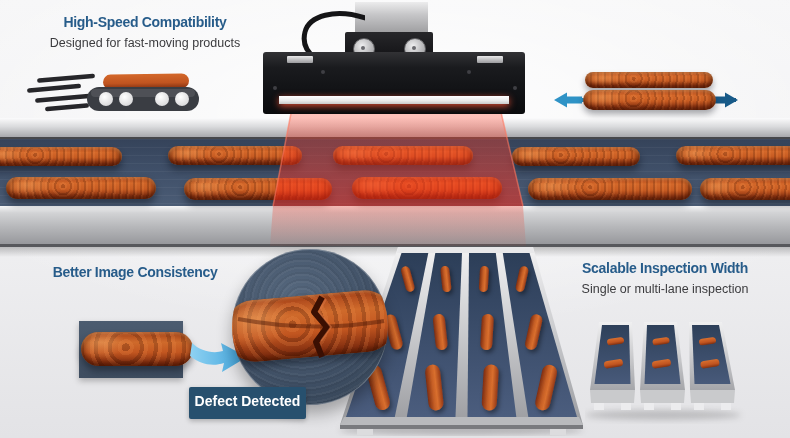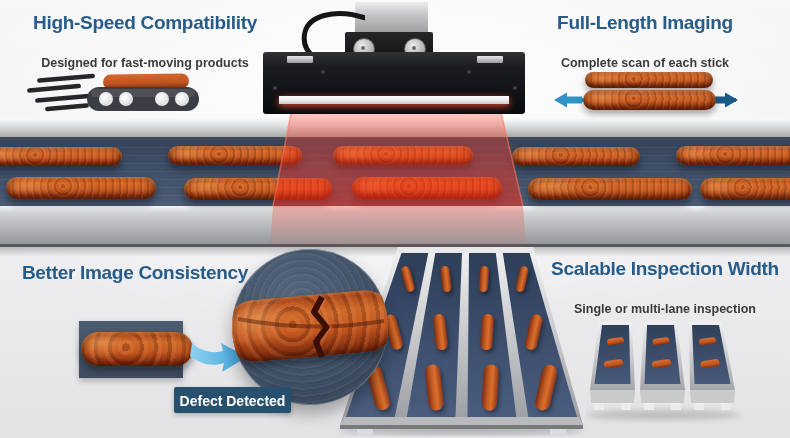--- a/index.html
+++ b/index.html
@@ -35,22 +35,22 @@
   .stick.flat{box-shadow:0 4px 6px rgba(8,12,22,.35),
       inset 0 2px 3px rgba(255,200,130,.35), inset 0 -3px 5px rgba(60,15,0,.5),
       inset 7px 0 9px -5px rgba(80,25,5,.65), inset -7px 0 9px -5px rgba(80,25,5,.65);}
   .stick-big{
     background:
       radial-gradient(ellipse 30% 70% at 18% 30%, rgba(255,195,130,.35), rgba(255,195,130,0) 70%),
       repeating-radial-gradient(circle at 40% 45%, rgba(55,18,4,.22) 0 4px, rgba(255,160,90,.15) 4px 8px, rgba(0,0,0,0) 8px 14px),
       linear-gradient(180deg,#a8431a 0%,#cf6a2b 30%,#c25620 60%,#832f10 90%,#6e2609 100%);}
   
   .feature{position:absolute;text-align:center;z-index:10;}
-  .f-title{font-size:19px;font-weight:bold;letter-spacing:-.3px;color:var(--title-blue,#275c8a);line-height:25px;}
-  .f-sub{font-size:12.5px;font-weight:bold;color:var(--subtitle-gray,#3b3b3e);margin-top:20px;line-height:16px;}
+  .f-title{font-size:14px;font-weight:bold;letter-spacing:-.3px;color:var(--title-blue,#275c8a);line-height:25px;}
+  .f-sub{font-size:12.5px;font-weight:normal;color:var(--subtitle-gray,#3b3b3e);margin-top:0;line-height:16px;}
   
   .scanner{position:absolute;left:255px;top:0;width:290px;height:118px;z-index:5;}
   .cam-block{position:absolute;left:100px;top:2px;width:73px;height:36px;
     background:linear-gradient(180deg,#ececed 0%,#c6c6c8 35%,#939395 100%);
     border-bottom:3px solid #3a3a3c;}
   .bracket{position:absolute;left:90px;top:32px;width:88px;height:30px;
     background:linear-gradient(180deg,#27272a 0%,#101013 100%);border-radius:2px;}
   .bolt{position:absolute;top:38px;width:20px;height:20px;border-radius:50%;
     background:radial-gradient(circle at 40% 35%, #f0f0f1 0%, #c2c2c4 45%, #8e8e91 100%);
     border:1px solid #626265;}
@@ -69,21 +69,21 @@
   
   .sample-rect{position:absolute;left:79px;top:321px;width:104px;height:57px;z-index:6;
     background:linear-gradient(180deg,#4c5c70 0%,#3e4d60 100%);
     box-shadow:0 3px 6px rgba(0,0,0,.25);}
   .zoom-circle{position:absolute;left:232px;top:249px;width:156px;height:156px;border-radius:50%;
     overflow:hidden;z-index:7;
     background:
       repeating-radial-gradient(circle at 45% 35%, rgba(255,255,255,.04) 0 2px, rgba(0,0,0,.05) 2px 4px, rgba(0,0,0,0) 4px 7px),
       radial-gradient(circle at 40% 32%, #57697f 0%, #3e4e63 62%, #32404f 100%);
     box-shadow:0 9px 16px rgba(0,0,0,.30), inset 0 0 0 1px rgba(255,255,255,.25);}
-  .badge{position:absolute;left:174px;top:387px;width:117px;height:26px;z-index:8;
+  .badge{position:absolute;left:189px;top:387px;width:117px;height:32px;z-index:8;
     background:var(--badge-bg,#27506e);color:#ffffff;font-size:14px;font-weight:bold;
     text-align:center;line-height:28px;border-radius:2px;box-shadow:0 2px 5px rgba(0,0,0,.25);}
   .svg-abs{position:absolute;z-index:6;}
   .fl-line{position:absolute;left:560px;top:98px;width:176px;height:4px;z-index:3;
     background:linear-gradient(90deg,#2f93c6,#1a5c8a);}
 </style>
 </head>
 <body>
 
 <div class="canvas">
@@ -167,24 +167,20 @@
     <g>
       <rect x="62" y="19" width="112" height="24" rx="12" fill="#3a3d43"></rect>
       <rect x="66" y="21" width="104" height="8" rx="4" fill="rgba(255,255,255,0.10)"></rect>
       <circle cx="81" cy="31" r="7" fill="url(#wheelG)"></circle>
       <circle cx="101" cy="31" r="7" fill="url(#wheelG)"></circle>
       <circle cx="137" cy="31" r="7" fill="url(#wheelG)"></circle>
       <circle cx="157" cy="31" r="7" fill="url(#wheelG)"></circle>
     </g>
   </svg>
 
-  <div class="feature" style="left:515px;top:10px;width:260px;">
-    <div class="f-title">Full-Length Imaging</div>
-    <div class="f-sub">Complete scan of each stick</div>
-  </div>
   <div class="fl-line"></div>
   <svg class="svg-abs" style="left:554px;top:92px;z-index:3;" width="28" height="16" viewBox="0 0 28 16">
     <path d="M0,8 L13,0.5 L13,4.5 L28,4.5 L28,11.5 L13,11.5 L13,15.5 Z" fill="#2f93c6"></path>
   </svg>
   <svg class="svg-abs" style="left:710px;top:92px;z-index:3;" width="28" height="16" viewBox="0 0 28 16">
     <path d="M28,8 L15,0.5 L15,4.5 L0,4.5 L0,11.5 L15,11.5 L15,15.5 Z" fill="#185a88"></path>
   </svg>
   <div class="stick flat" style="left:585px;top:72px;width:128px;height:16px;z-index:4;"></div>
   <div class="stick flat" style="left:583px;top:90px;width:133px;height:20px;z-index:4;"></div>
 

